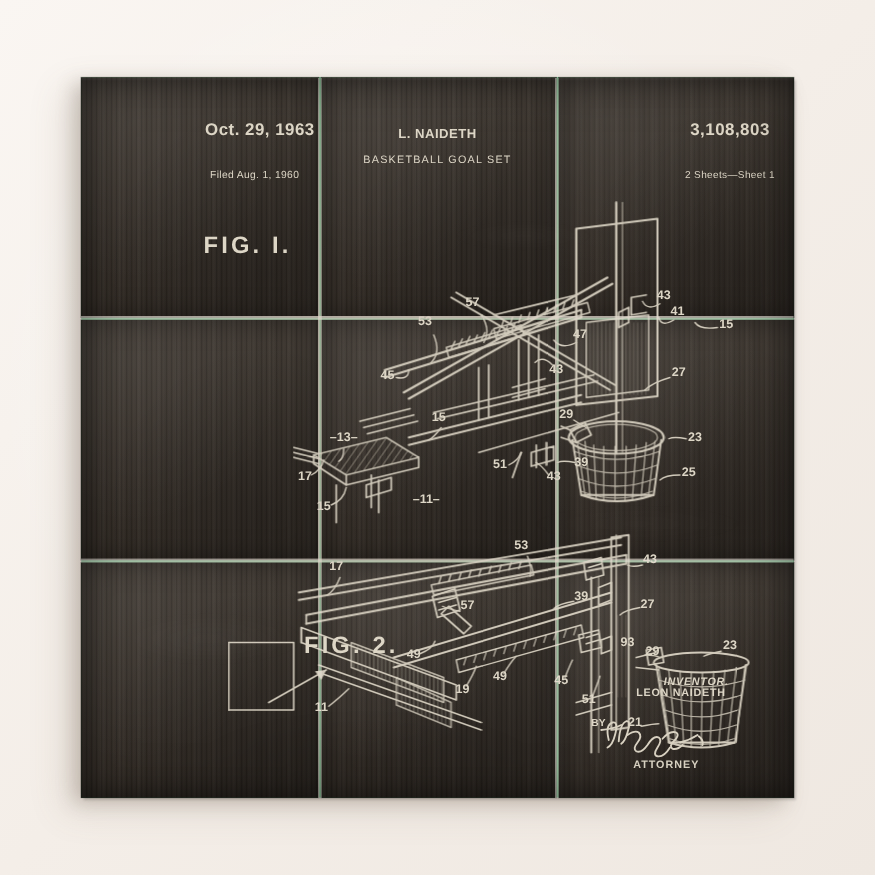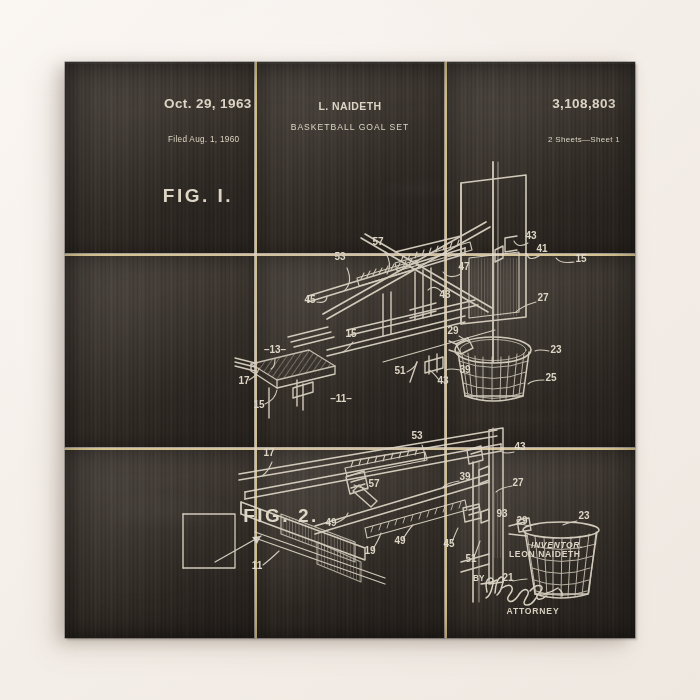--- a/index.html
+++ b/index.html
@@ -30,21 +30,21 @@
     pointer-events: none;
   }
 
   
   #artwork {
     position: absolute;
     left: 65px;
     top: 62px;
     width: 570px;
     height: 576px;
-    background: #eab308;
+    background: #15803d;
     box-shadow:
       -6px 4px 14px rgba(90,72,58,0.26),
       -14px 10px 28px rgba(120,100,82,0.16),
       2px 2px 2px rgba(0,0,0,0.18);
   }
 
   
   .panel {
     position: absolute;
     overflow: hidden;

